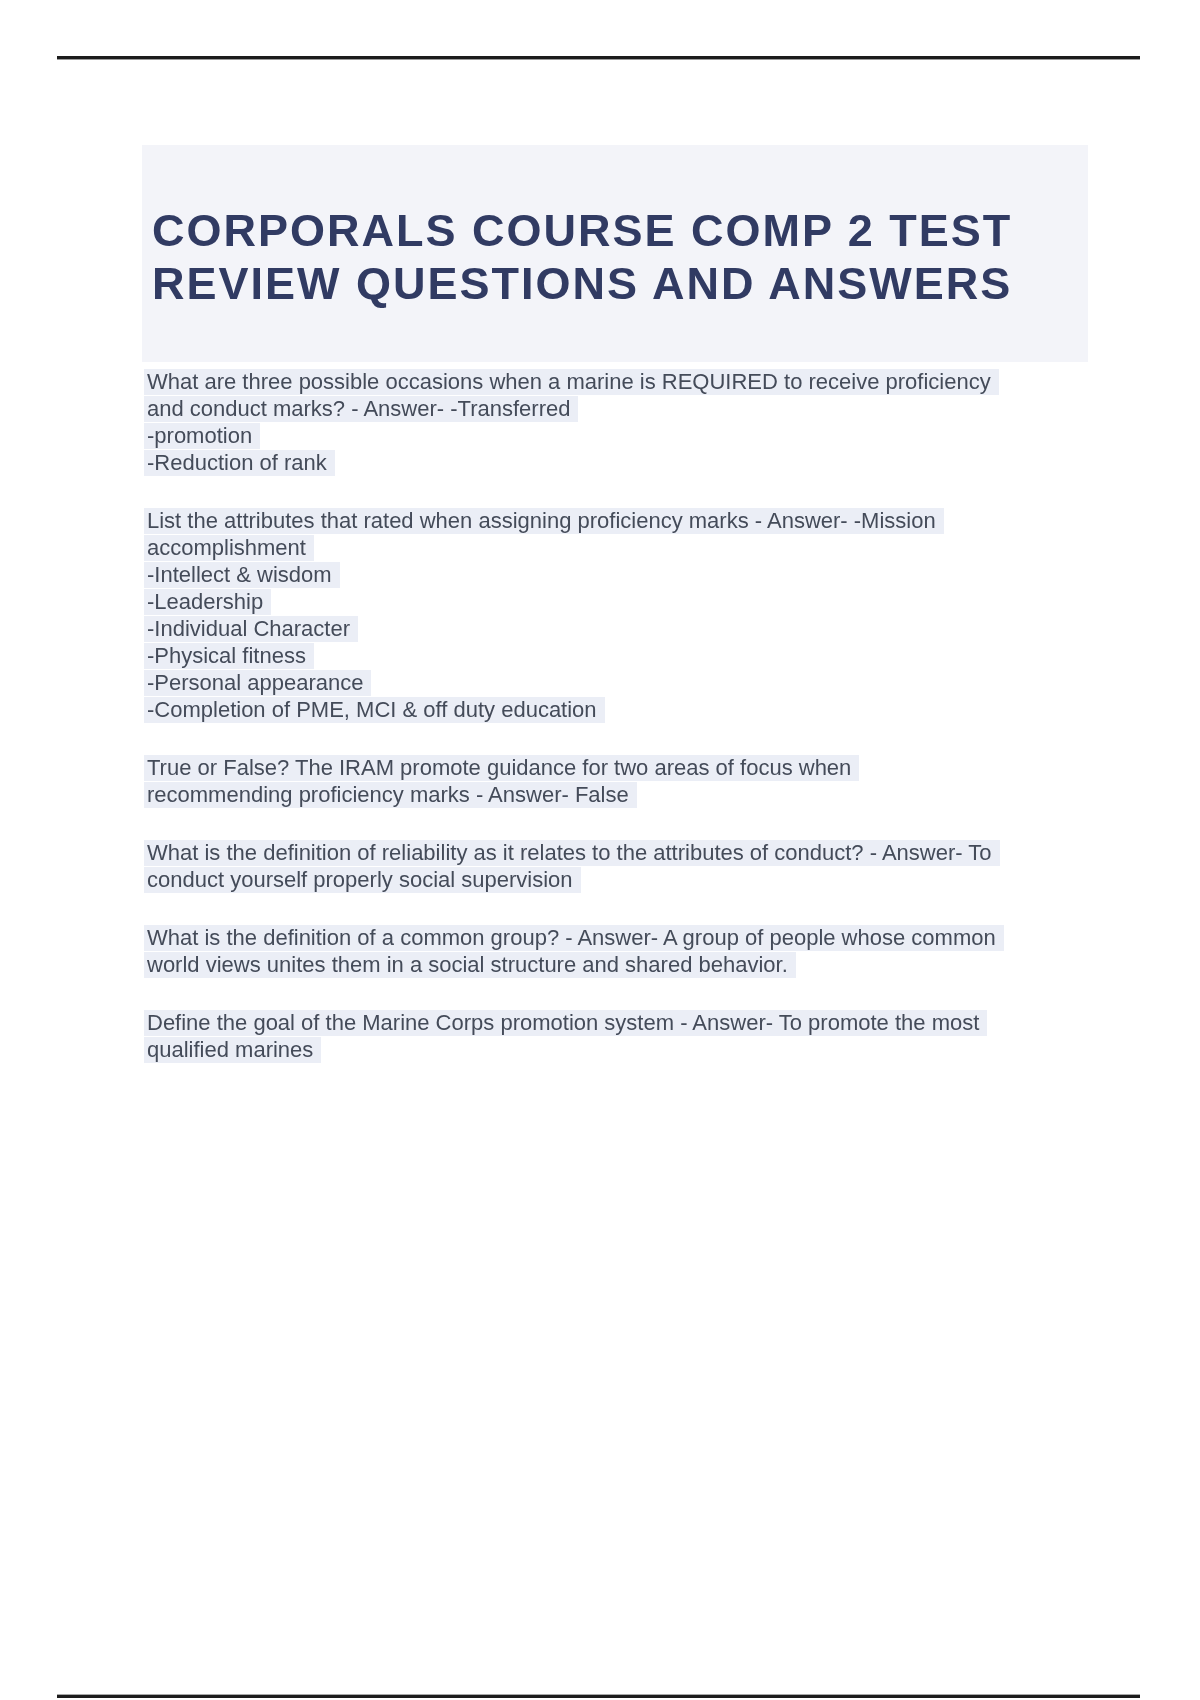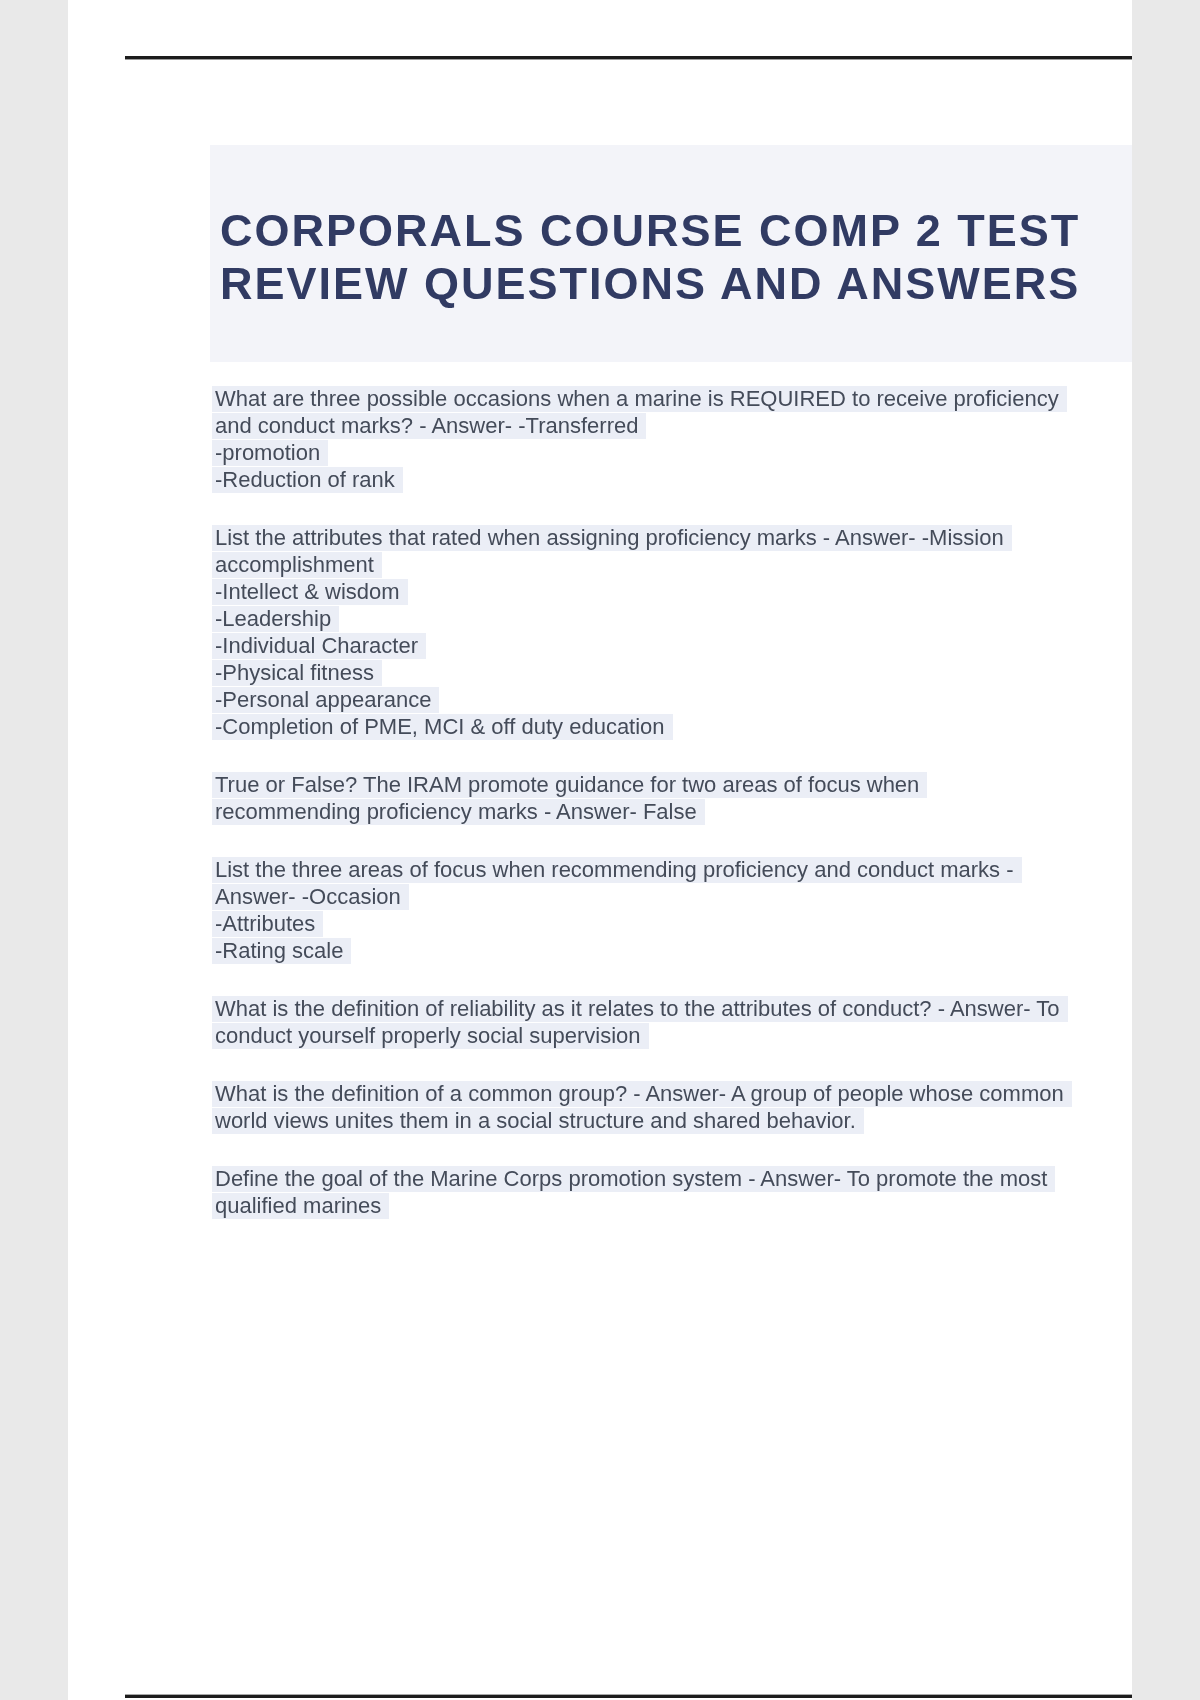--- a/index.html
+++ b/index.html
@@ -6,21 +6,21 @@
     --page-bg:#ffffff;
     --title-text:#313b63;
     --body-text:#444b59;
     --highlight:#ebeef6;
     --title-block-bg:#f3f4f9;
     --rule:#1c1c1c;
   }
   html,body{margin:0;padding:0;background:#e9e9e9;}
   .page{
     position:relative;
-    width:1064px;height:1700px;
+    width:1200px;height:1700px;
     margin:0 auto;
     background:var(--page-bg);
     overflow:hidden;
     font-family:"Liberation Sans","DejaVu Sans",sans-serif;
   }
   .rule{
     position:absolute;
     left:57px;width:1083px;height:3px;
     background:var(--rule);
   }
@@ -38,21 +38,21 @@
     padding:59px 0 0 10px;
     font-size:45px;
     line-height:53px;
     font-weight:700;
     letter-spacing:2px;
     color:var(--title-text);
     white-space:pre-line;
   }
   .content{
     position:absolute;
-    left:147px;top:385px;
+    left:147px;top:368px;
     width:950px;
   }
   .content p{
     margin:0 0 31px 0;
     font-size:22px;
     line-height:27px;
     color:var(--body-text);
     white-space:pre-line;
   }
   .hl{
@@ -83,24 +83,20 @@
     <p><span class="hl">List the attributes that rated when assigning proficiency marks - Answer- -Mission
 accomplishment
 -Intellect &amp; wisdom
 -Leadership
 -Individual Character
 -Physical fitness
 -Personal appearance
 -Completion of PME, MCI &amp; off duty education</span></p>
     <p><span class="hl">True or False? The IRAM promote guidance for two areas of focus when
 recommending proficiency marks - Answer- False</span></p>
-    <p><span class="hl">List the three areas of focus when recommending proficiency and conduct marks -
-Answer- -Occasion
--Attributes
--Rating scale</span></p>
     <p><span class="hl">What is the definition of reliability as it relates to the attributes of conduct? - Answer- To
 conduct yourself properly social supervision</span></p>
     <p><span class="hl">What is the definition of a common group? - Answer- A group of people whose common
 world views unites them in a social structure and shared behavior.</span></p>
     <p><span class="hl">Define the goal of the Marine Corps promotion system - Answer- To promote the most
 qualified marines</span></p>
   </div>
 
   <div class="rule rule-bottom"></div>
 

